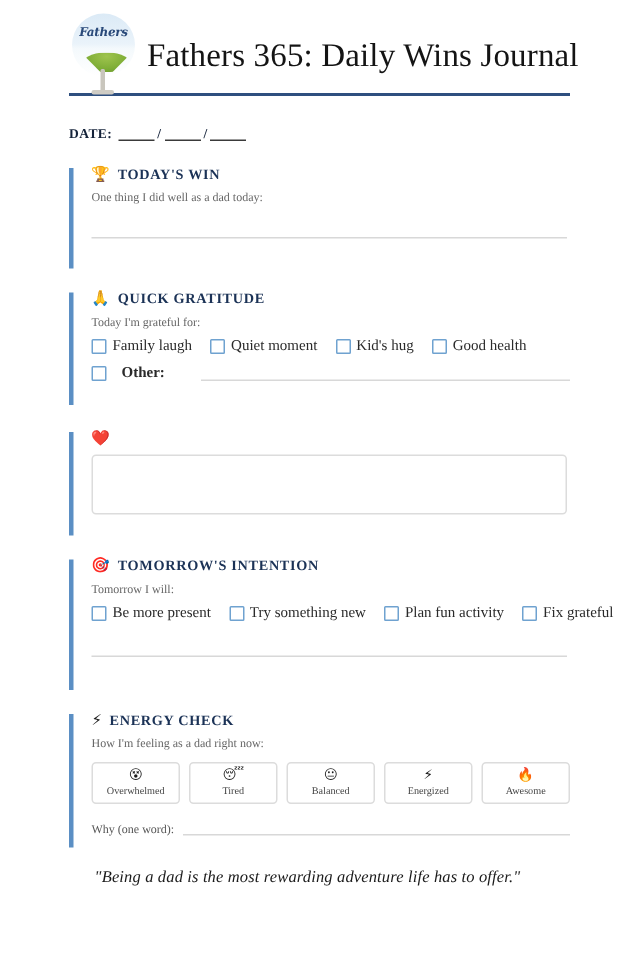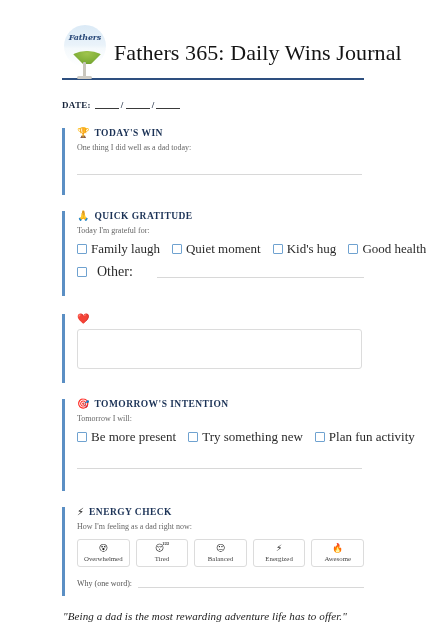--- a/index.html
+++ b/index.html
@@ -11,21 +11,21 @@
     width: 426px;
     height: 640px;
     font-family: "Liberation Serif", serif;
     color: #1a1a1a;
     overflow: hidden;
   }
   .page {
     width: 426px;
     height: 640px;
     box-sizing: border-box;
-    padding: 16px;
+    padding: 0;
     position: relative;
   }
 
   
   .header {
     display: flex;
     align-items: center;
     padding: 14px 46px 0 46px;
     height: 60px;
     box-sizing: border-box;
@@ -113,21 +113,21 @@
 
   
   .date-row {
     margin: 20px 46px 0 46px;
     font-family: "Liberation Serif", serif;
     font-weight: bold;
     font-size: 9px;
     color: #15233a;
     letter-spacing: 0.3px;
     display: flex;
-    align-items: flex-start;
+    align-items: flex-end;
   }
   .date-label { margin-right: 4px; }
   .date-blank {
     display: inline-block;
     width: 24px;
     border-bottom: 1px solid #3a3a3a;
     height: 8px;
   }
   .date-sep { margin: 0 2px; font-weight: bold; }
 
@@ -193,35 +193,36 @@
   .cbox {
     width: 8px;
     height: 8px;
     border: 1px solid #6fa2d0;
     border-radius: 1px;
     background: #ffffff;
     flex: 0 0 auto;
   }
   .check-label {
     font-family: "Liberation Serif", serif;
-    font-size: 13px;
+    font-size: 10px;
     color: #2a2a2a;
   }
   .other-row {
     display: flex;
     align-items: center;
     gap: 4px;
     margin-top: 2px;
   }
   .other-label {
     font-family: "Liberation Serif", serif;
-    font-size: 14px;
+    font-size: 10px;
     color: #2a2a2a;
     margin-left: 6px;
     margin-right: 20px;
+    font-weight: bold;
   }
   .other-line {
     flex: 1 1 auto;
     border-bottom: 1px solid #d8d8d8;
     height: 10px;
   }
 
   
   .text-box {
     border: 1px solid #dcdcdc;

